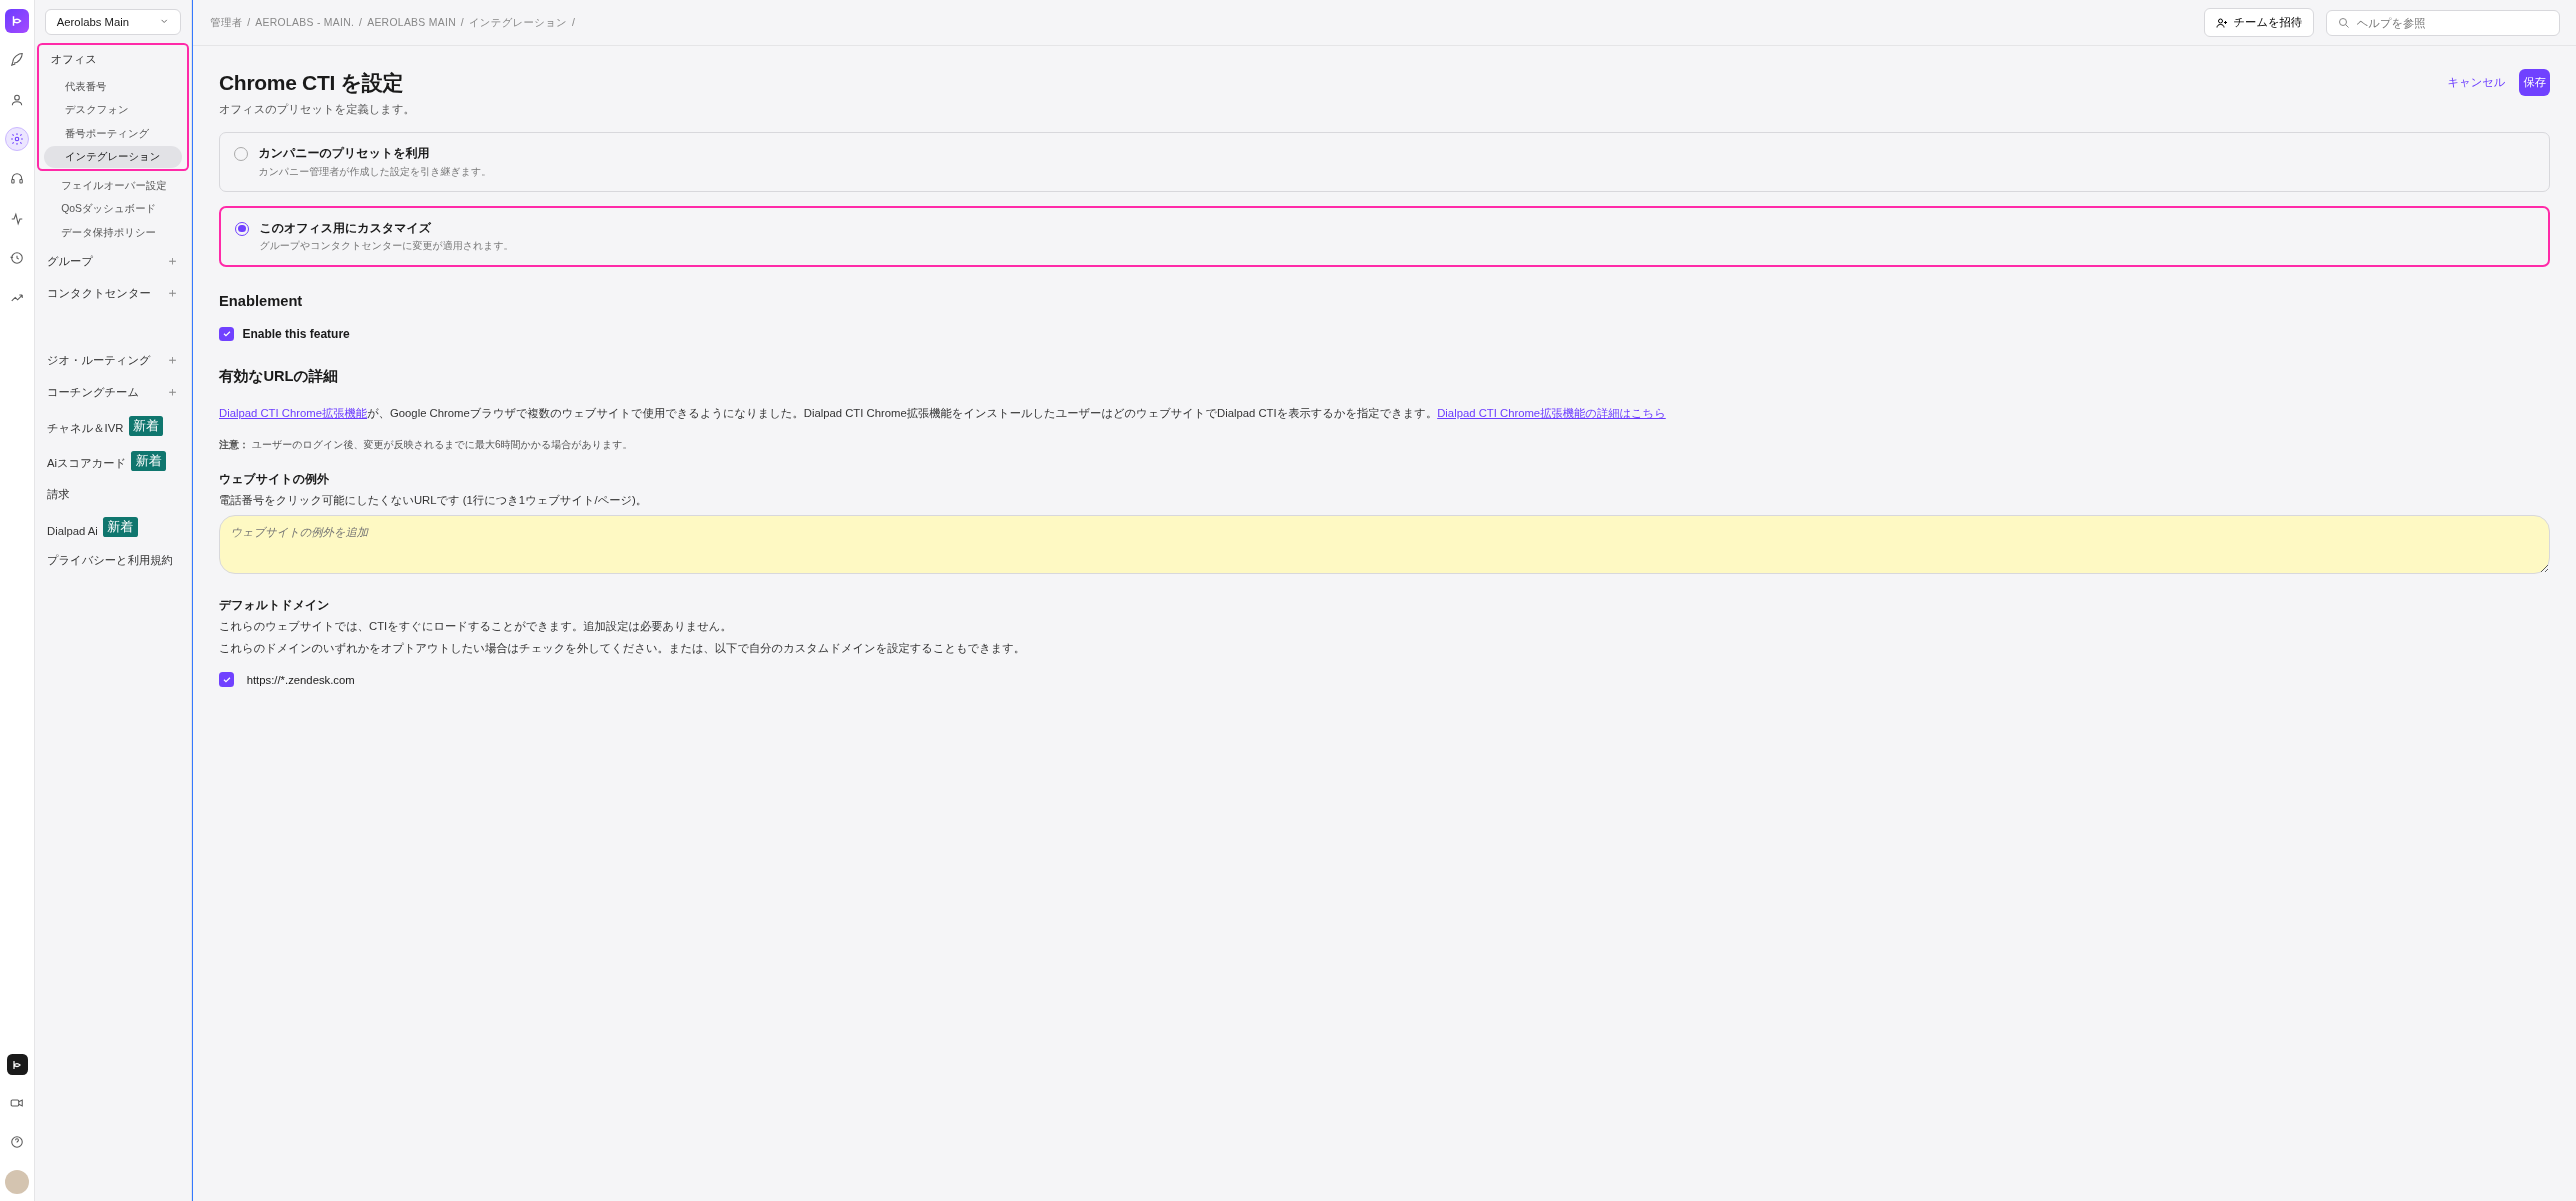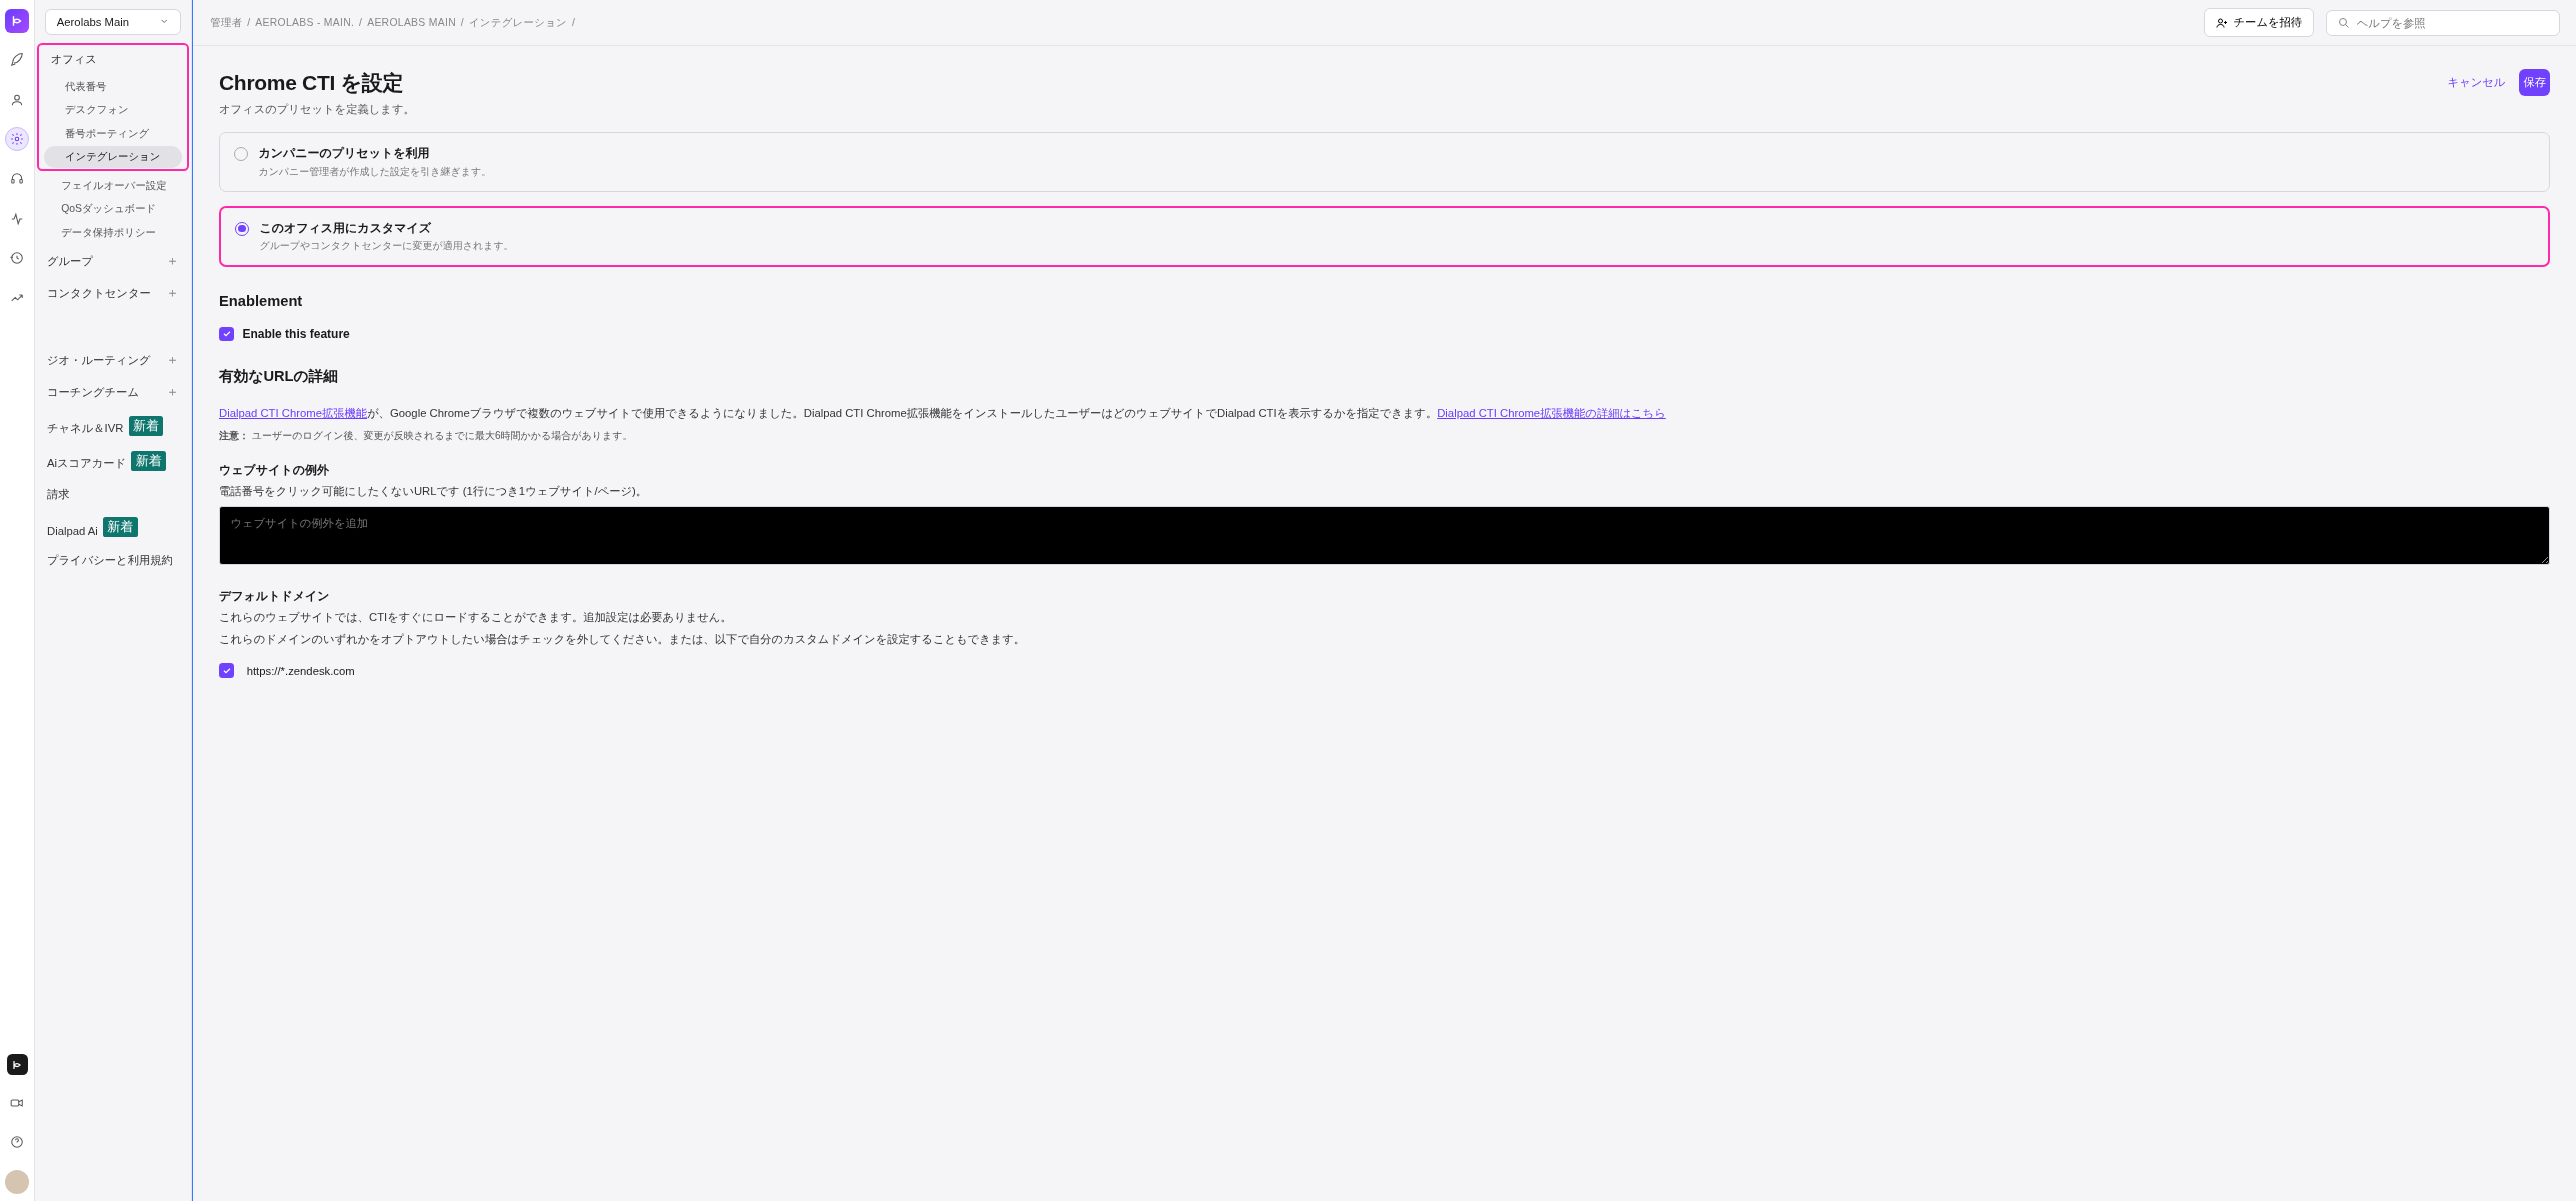--- a/index.html
+++ b/index.html
@@ -48,27 +48,27 @@
   .radio{ width:14px; height:14px; border:1.3px solid #aaa; border-radius:50%; flex-shrink:0; margin-top:1.7px; position:relative;}
   .radio.selected{ border-color:#7041ff;}
   .radio.selected::after{ content:""; position:absolute; inset:2.2px; background:#7041ff; border-radius:50%;}
   .preset-title{ font-size:12px; font-weight:600; margin-bottom:2.6px;}
   .preset-desc{ font-size:10px; color:#777;}
   .section-h{ font-size:14.7px; font-weight:700; margin:10.4px 0 17.3px;}
   .checkbox-row{ display:flex; align-items:center; gap:8.7px; margin-bottom:26px;}
   .chk{ width:14.7px; height:14.7px; background:#7041ff; border-radius:3.5px; display:flex; align-items:center; justify-content:center;}
   .chk svg{width:9.5px;height:9.5px;}
   .chk-label{ font-size:12px; font-weight:700;}
-  .body-text{ font-size:11.3px; color:#333; line-height:1.7; margin-bottom:6px;}
+  .body-text{ font-size:11.3px; color:#333; line-height:1.7; margin-bottom:15px;}
   .body-text a{ color:#6b3cff; text-decoration:underline;}
   .note{ font-size:10px; color:#555; margin-bottom:19px;}
   .note b{font-weight:700;}
   .sub-h{ font-size:12px; font-weight:700; margin-bottom:5.2px;}
   .sub-desc{ font-size:11.3px; color:#333; margin-bottom:7px;}
-  textarea.exceptions{ width:100%; min-height:59px; border:0.9px solid #d8d8dc; border-radius:3px; padding:8.7px 10.4px; font-size:11.3px; font-family:inherit; resize:vertical; background:#000000; color:#888; margin-bottom:21px;}
+  textarea.exceptions{ width:100%; min-height:59px; border:0.9px solid #d8d8dc; border-radius:16px; padding:8.7px 10.4px; font-size:11.3px; font-family:inherit; resize:vertical; background:#fef9c3; color:#888; margin-bottom:21px;font-style:italic;}
   .domain-row{ display:flex; align-items:center; gap:13px; margin-top:16px;}
 </style>
 </head>
 <body>
 
 <div class="app">
 
   <div class="icon-rail">
     <div class="rail-logo">
       <svg viewBox="0 0 24 24" fill="none" stroke="#fff" stroke-width="2.5">

